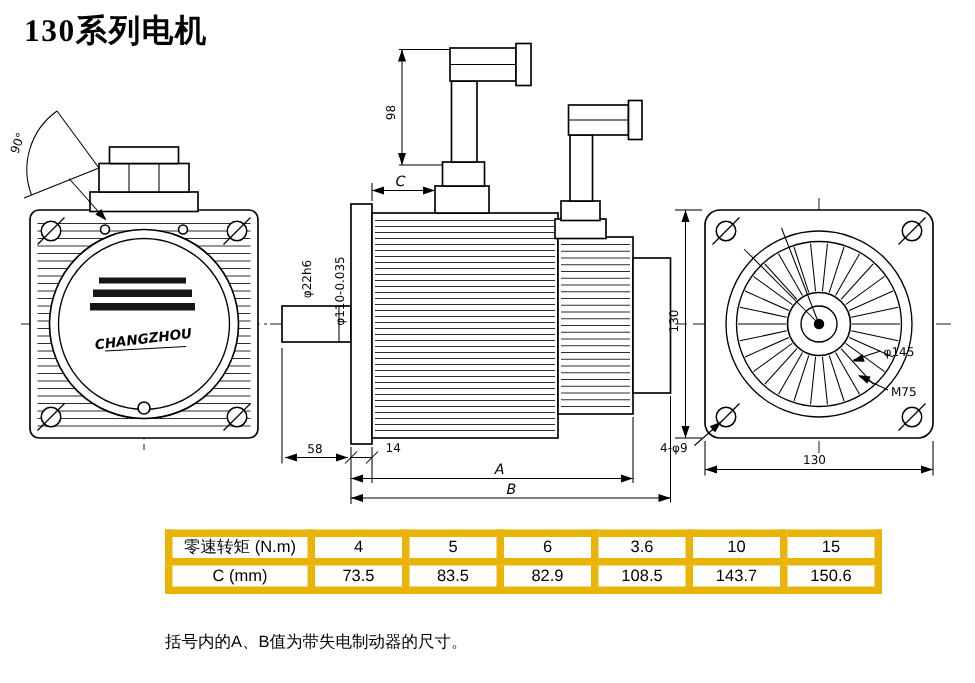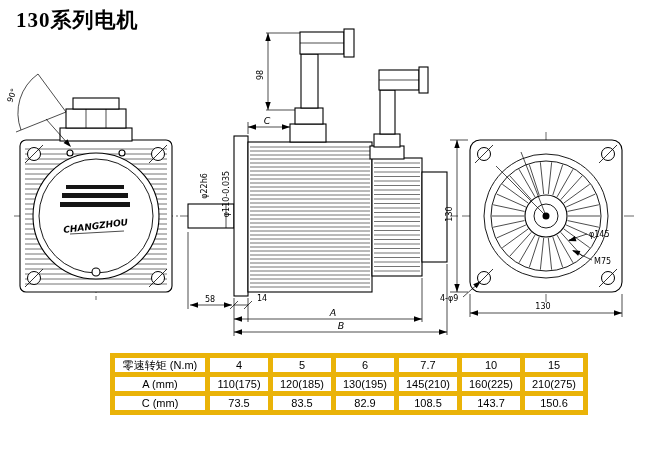--- a/index.html
+++ b/index.html
@@ -308,38 +308,30 @@
     </g>
   </svg>
 
   <table class="dim-table">
     <tbody>
         <tr>
       <td class="rowlabel">零速转矩 (N.m)</td>
       <td class="val">4</td>
       <td class="val">5</td>
       <td class="val">6</td>
-      <td class="val">7.7</td>
+      <td class="val">3.6</td>
       <td class="val">10</td>
       <td class="val">15</td>
-    </tr>
-    <tr>
-      <td class="rowlabel">A (mm)</td>
-      <td class="val">110(175)</td>
-      <td class="val">120(185)</td>
-      <td class="val">130(195)</td>
-      <td class="val">145(210)</td>
-      <td class="val">160(225)</td>
-      <td class="val">210(275)</td>
     </tr>
     <tr>
       <td class="rowlabel">C (mm)</td>
       <td class="val">73.5</td>
       <td class="val">83.5</td>
       <td class="val">82.9</td>
       <td class="val">108.5</td>
       <td class="val">143.7</td>
       <td class="val">150.6</td>
     </tr>
   </tbody>
     </table>
 
+  <div class="note">括号内的A、B值为带失电制动器的尺寸。</div>
 </div>
 
 </body></html>

